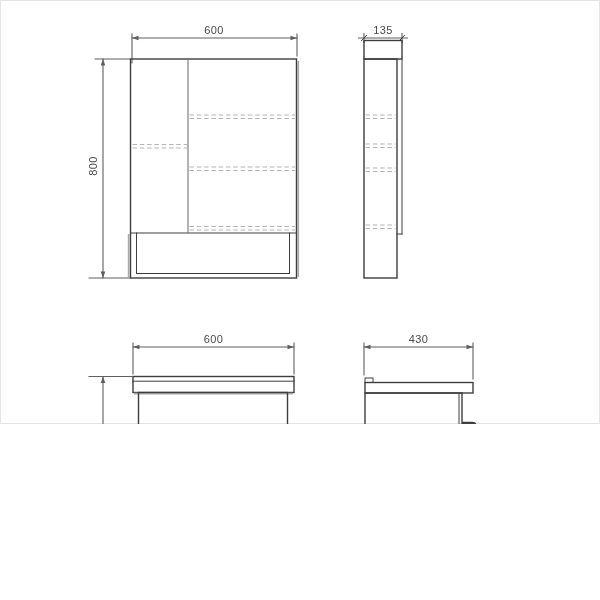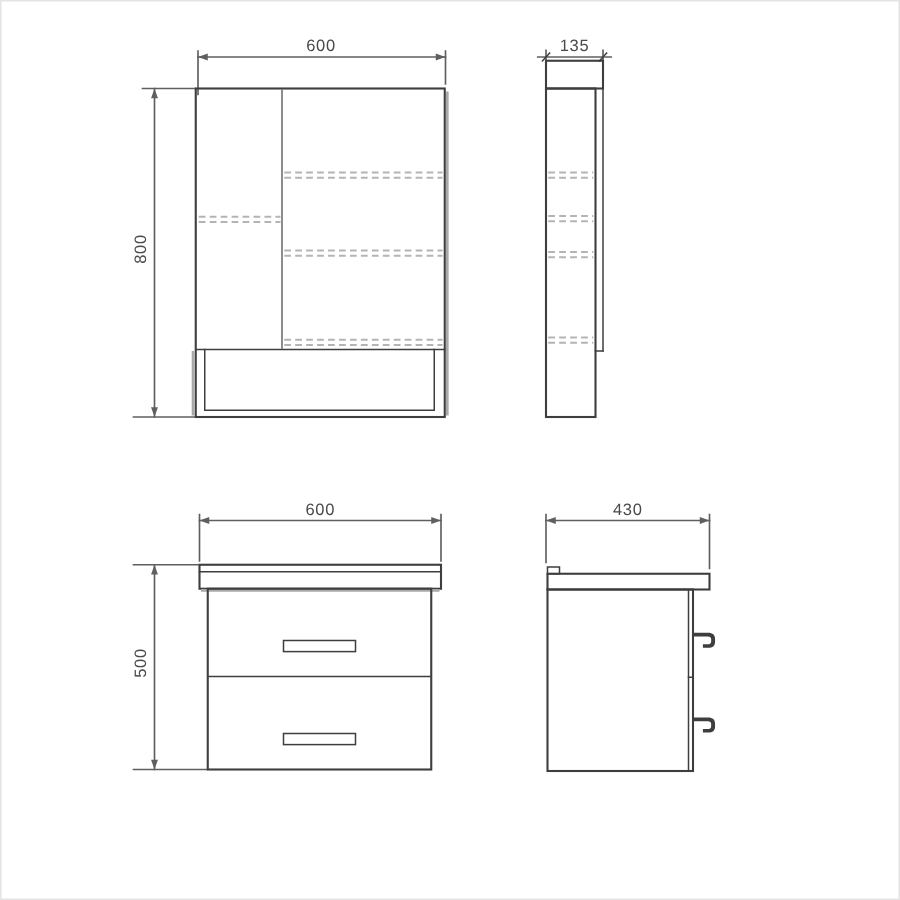--- a/index.html
+++ b/index.html
@@ -1,17 +1,17 @@
 <!DOCTYPE html>
 <html style="--line: #3e3e3e; --line_mid: #757575; --line_soft: #a9a9a9; --dashed: #b4b4b4; --dim: #5f5f5f; --text: #4a4a4a; --background: #ffffff;"><head>
 <meta charset="utf-8">
 <style>
   html,body{margin:0;padding:0;background:#fff;}
   .page{
-    width:600px;height:600px;position:relative;background:#ffffff;
+    width:600px;height:424px;position:relative;background:#ffffff;
     box-sizing:border-box;border:1px solid #e4e4e4;
     font-family:"Liberation Sans", sans-serif;
   }
   svg{display:block;}
   
   .o  {stroke:var(--line);stroke-width:1.4;fill:none;stroke-linecap:square;}
   .t  {stroke:var(--line);stroke-width:1;fill:none;stroke-linecap:square;}
   .m  {stroke:var(--line_mid);stroke-width:1.1;fill:none;}
   .g2 {stroke:var(--line_soft);stroke-width:1.8;fill:none;}
   .d  {stroke:var(--dashed);stroke-width:1.2;fill:none;stroke-dasharray:4.5 2.8;}

